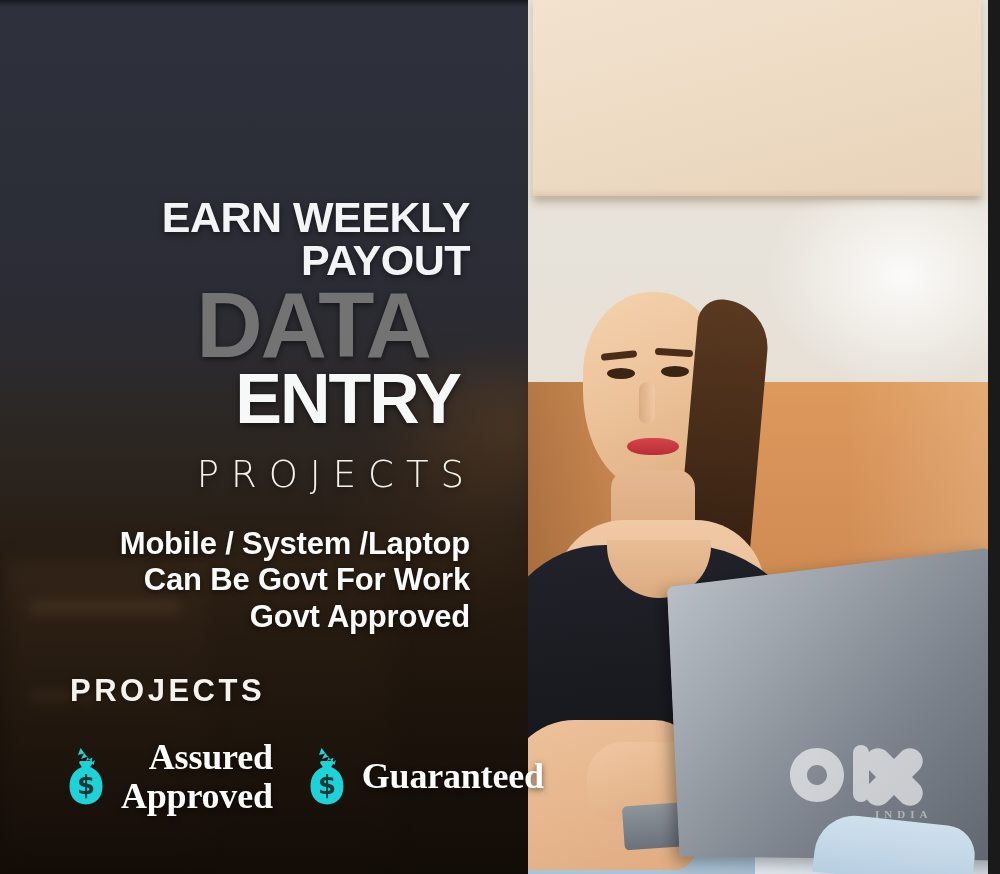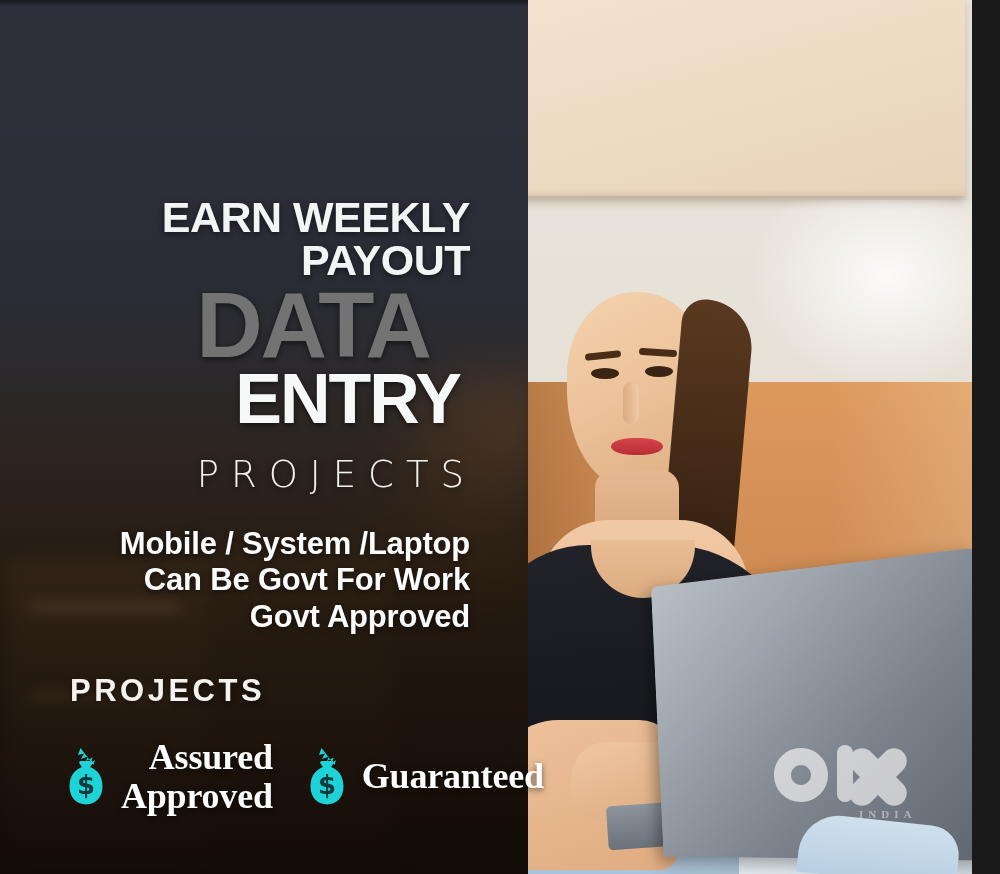--- a/index.html
+++ b/index.html
@@ -9,21 +9,21 @@
   #poster{
     position:relative;
     width:1000px;height:874px;
     overflow:hidden;
     background:#1a1a1a;
     user-select:none;
   }
 
   
   #photo-panel{
-    position:absolute; left:499px; top:0;
+    position:absolute; left:515px; top:0;
     width:473px; height:874px;
     overflow:hidden;
     background:#e9e4dc;
   }
   
   .wall{
     position:absolute; left:0; top:0; width:100%; height:390px;
     background:linear-gradient(180deg,#eae5dd 0%,#e8e3da 55%,#e6e0d7 100%);
   }
   

